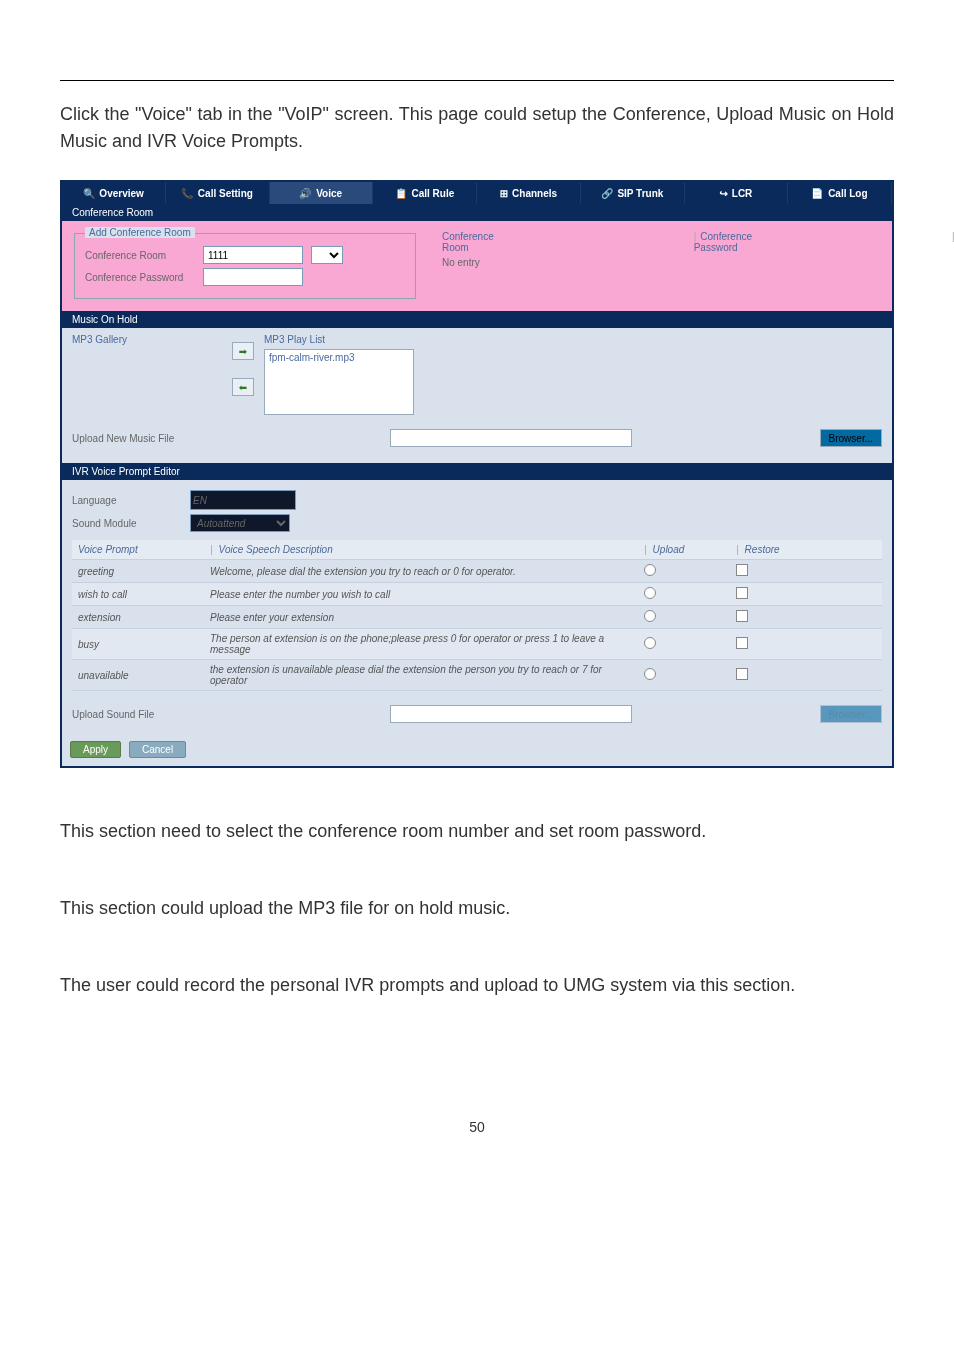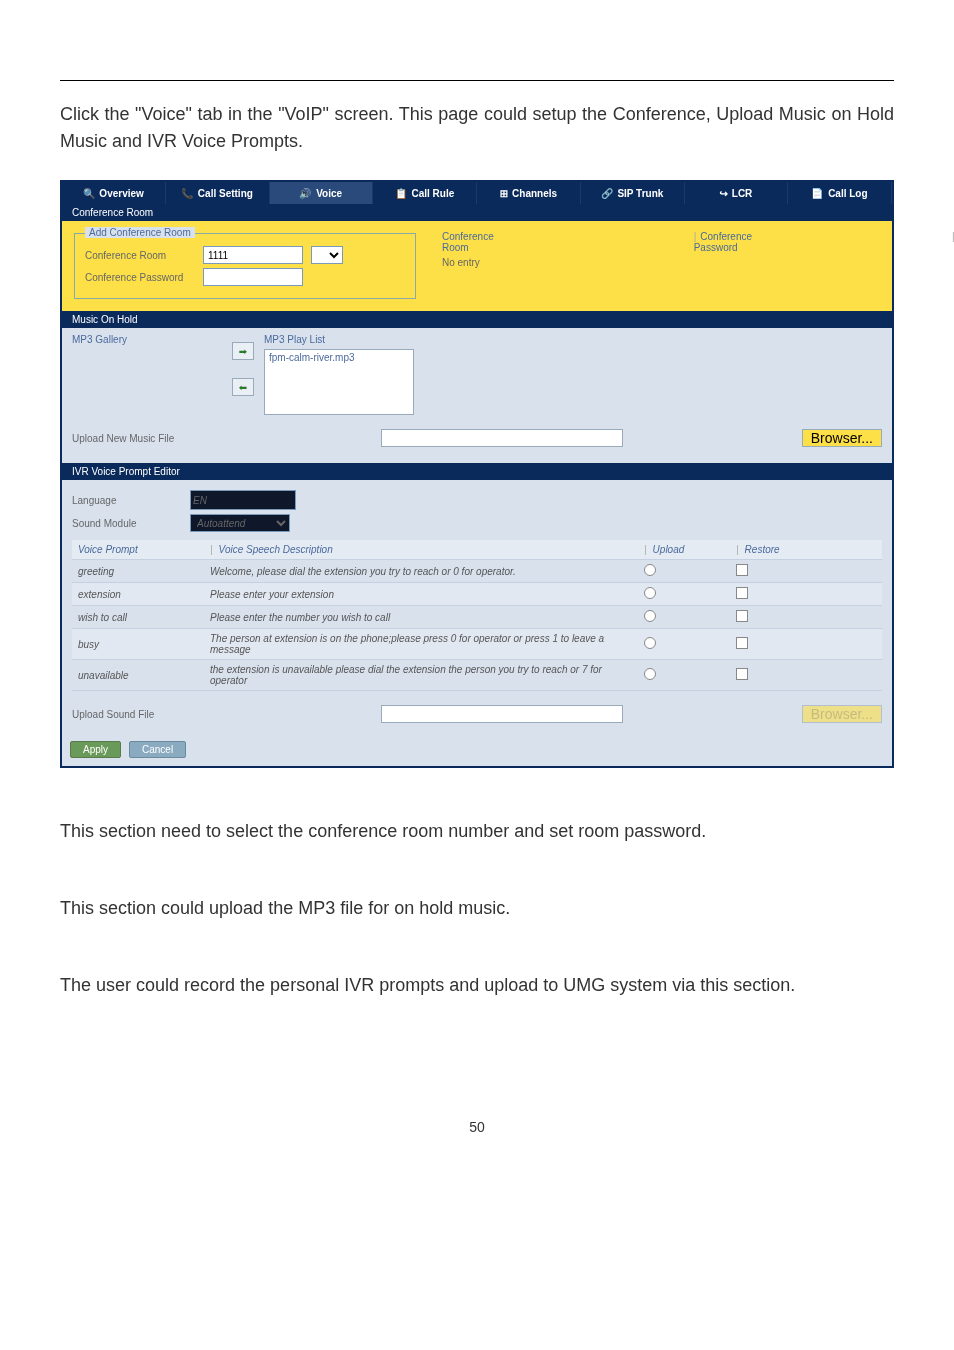--- a/index.html
+++ b/index.html
@@ -52,21 +52,21 @@
   .tab .icon {
     font-size: 10px;
   }
   .section-hdr {
     background: #0a2a5c;
     color: #fff;
     font-size: 10px;
     padding: 3px 10px;
   }
   .panel-body {
-    background: #fde047;
+    background: #f9a8d4;
     padding: 8px;
     position: relative;
   }
   .fieldset {
     border: 1px solid #8aa;
     padding: 8px 10px;
     margin: 4px;
     position: relative;
   }
   .legend {
@@ -182,22 +182,22 @@
   .file-slot {
     width: 240px;
     height: 16px;
     border: 1px solid #9ab;
     background: #fff;
   }
   .file-btn {
     height: 18px;
     padding: 0 8px;
     border: 1px solid #9ab;
-    background: #fde047;
-    font-size: 14px;
+    background: #0369a1;
+    font-size: 10px;
   }
   .ivr-body {
     background: #d9e1ed;
     padding: 6px 10px 10px 10px;
   }
   .sel-wide {
     border: 1px solid #7a9abc;
     background: #0f172a;
     height: 18px;
     width: 100px;
@@ -398,28 +398,28 @@
           </tr>
         </thead>
         <tbody>
           <tr>
             <td>greeting</td>
             <td>Welcome, please dial the extension you try to reach or 0 for operator.</td>
             <td><span class="radio"></span></td>
             <td><span class="check"></span></td>
           </tr>
           <tr>
+            <td>wish to call</td>
+            <td>Please enter the number you wish to call</td>
+            <td><span class="radio"></span></td>
+            <td><span class="check"></span></td>
+          </tr>
+          <tr>
             <td>extension</td>
             <td>Please enter your extension</td>
-            <td><span class="radio"></span></td>
-            <td><span class="check"></span></td>
-          </tr>
-          <tr>
-            <td>wish to call</td>
-            <td>Please enter the number you wish to call</td>
             <td><span class="radio"></span></td>
             <td><span class="check"></span></td>
           </tr>
           <tr>
             <td>busy</td>
             <td>The person at extension is on the phone;please press 0 for operator or press 1 to leave a message</td>
             <td><span class="radio"></span></td>
             <td><span class="check"></span></td>
           </tr>
           <tr>

